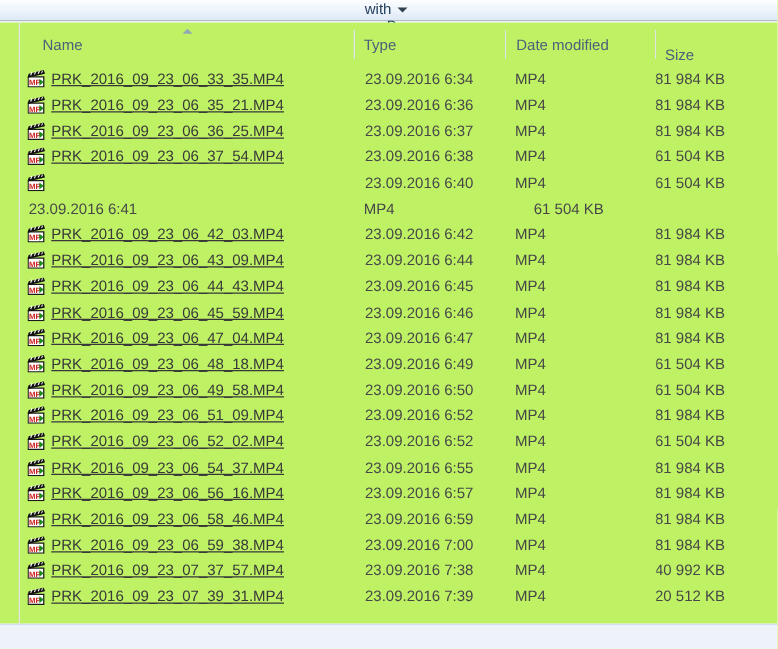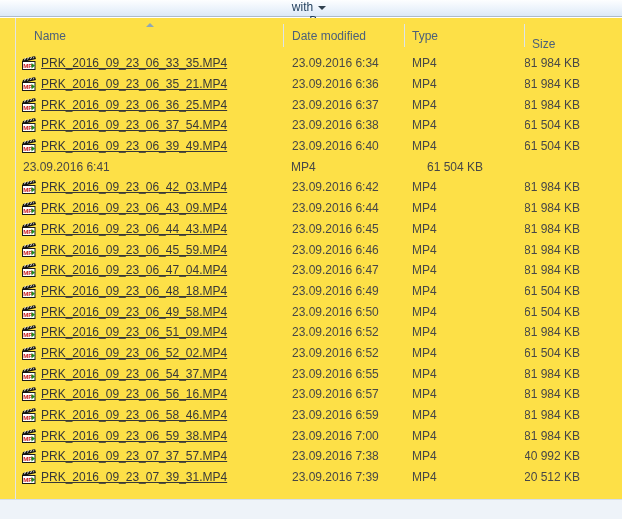--- a/index.html
+++ b/index.html
@@ -30,21 +30,21 @@
   .caret-down {
     width: 0; height: 0; margin-left: 5px; margin-top: 2px;
     border-left: 4px solid transparent;
     border-right: 4px solid transparent;
     border-top: 4px solid #31414f;
   }
 
   
   .pane {
     position: absolute; top: 18px; left: 0; right: 0; bottom: 20px;
-    background: #fde047;
+    background: #bef264;
   }
   .pane-divider {
     position: absolute; left: 15px; top: 0; bottom: 0; width: 1px;
     background: #e4e4e4;
   }
 
   .grid-cols { display: grid; grid-template-columns: 269px 121px 120px 1fr; }
 
   
   .header-row {
@@ -107,28 +107,28 @@
 
 <div class="pane">
   <div class="pane-divider"></div>
 
   <div class="header-row grid-cols">
     <div class="col-header ch-name">
       <span class="sort-arrow"></span>
       <span>Name</span>
       <span class="sep"></span>
     </div>
+    <div class="col-header ch-type">
+      <span>Type</span>
+      <span class="sep"></span>
+    </div>
     <div class="col-header ch-date">
       <span>Date modified</span>
       <span class="sep"></span>
     </div>
-    <div class="col-header ch-type">
-      <span>Type</span>
-      <span class="sep"></span>
-    </div>
     <div class="col-header ch-size">
       <span>Size</span>
     </div>
   </div>
 
   <div class="file-list">
       <div class="file-row grid-cols">
     <div class="cell cell-name">
       <svg class="file-icon" viewBox="0 0 14 14" xmlns="http://www.w3.org/2000/svg">
         <rect x="0.5" y="5.5" width="12.5" height="8" fill="#ffffff" stroke="#1a1a1a" stroke-width="1"></rect>
@@ -205,21 +205,20 @@
       <svg class="file-icon" viewBox="0 0 14 14" xmlns="http://www.w3.org/2000/svg">
         <rect x="0.5" y="5.5" width="12.5" height="8" fill="#ffffff" stroke="#1a1a1a" stroke-width="1"></rect>
         <polygon points="0,6 1,3 13,0 14,3 1,6" fill="#111111"></polygon>
         <line x1="2.5" y1="4.2" x2="3.6" y2="1.6" stroke="#ffffff" stroke-width="0.9"></line>
         <line x1="5.5" y1="3.6" x2="6.6" y2="1.2" stroke="#e8e8e8" stroke-width="0.9"></line>
         <line x1="8.5" y1="3.0" x2="9.6" y2="0.8" stroke="#ffffff" stroke-width="0.9"></line>
         <line x1="11.2" y1="2.5" x2="12.1" y2="0.6" stroke="#d8d8d8" stroke-width="0.9"></line>
         <text x="1.2" y="12.3" font-family="'Liberation Sans',sans-serif" font-size="6.2" font-weight="bold" fill="#cc2222">MP</text>
         <polygon points="9.5,7 13,9.5 9.5,12.5" fill="#1e8a1e"></polygon>
       </svg>
-      <span class="fname">PRK_2016_09_23_06_39_49.MP4</span>
     </div>
     <div class="cell cell-date">23.09.2016 6:40</div>
     <div class="cell cell-type">MP4</div>
     <div class="cell cell-size">61 504 KB</div>
   </div>
       <div class="file-row grid-cols">
     <div class="cell cell-date">23.09.2016 6:41</div>
     <div class="cell cell-type">MP4</div>
     <div class="cell cell-size">61 504 KB</div>
   </div>

